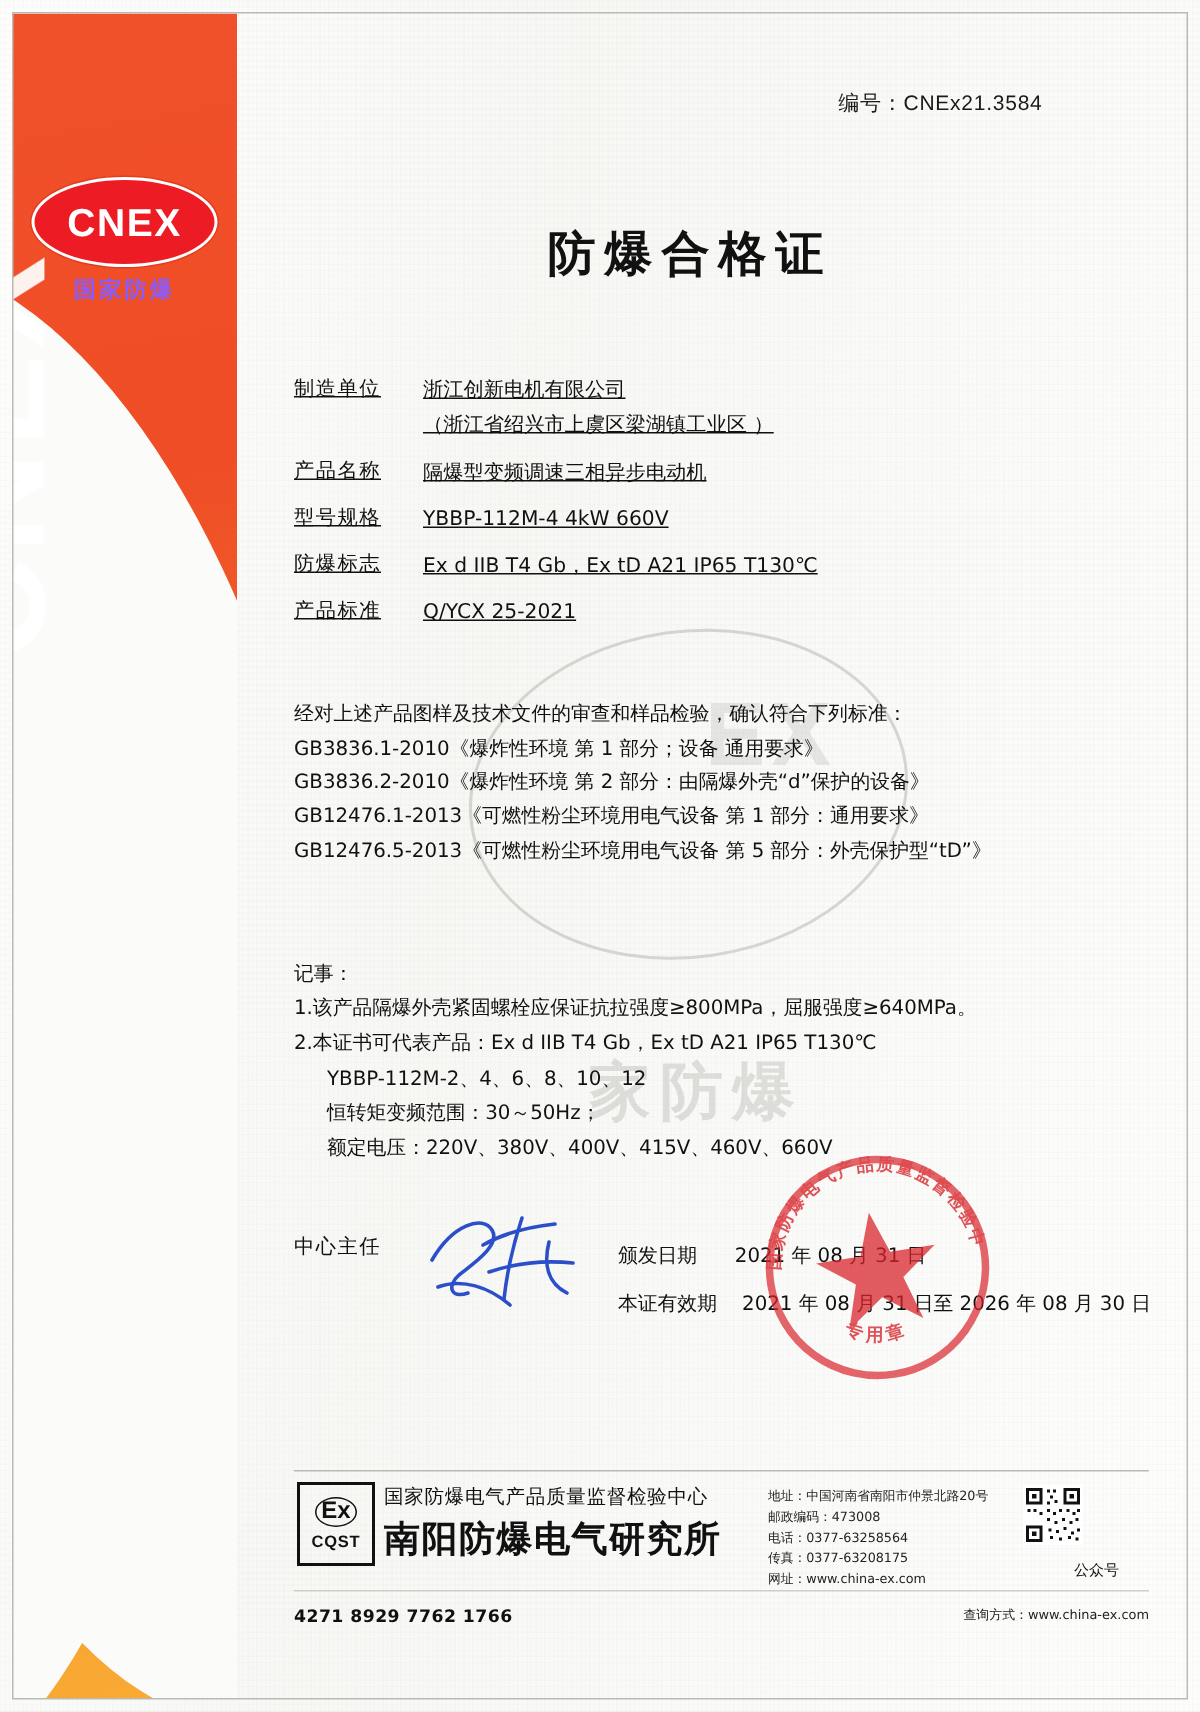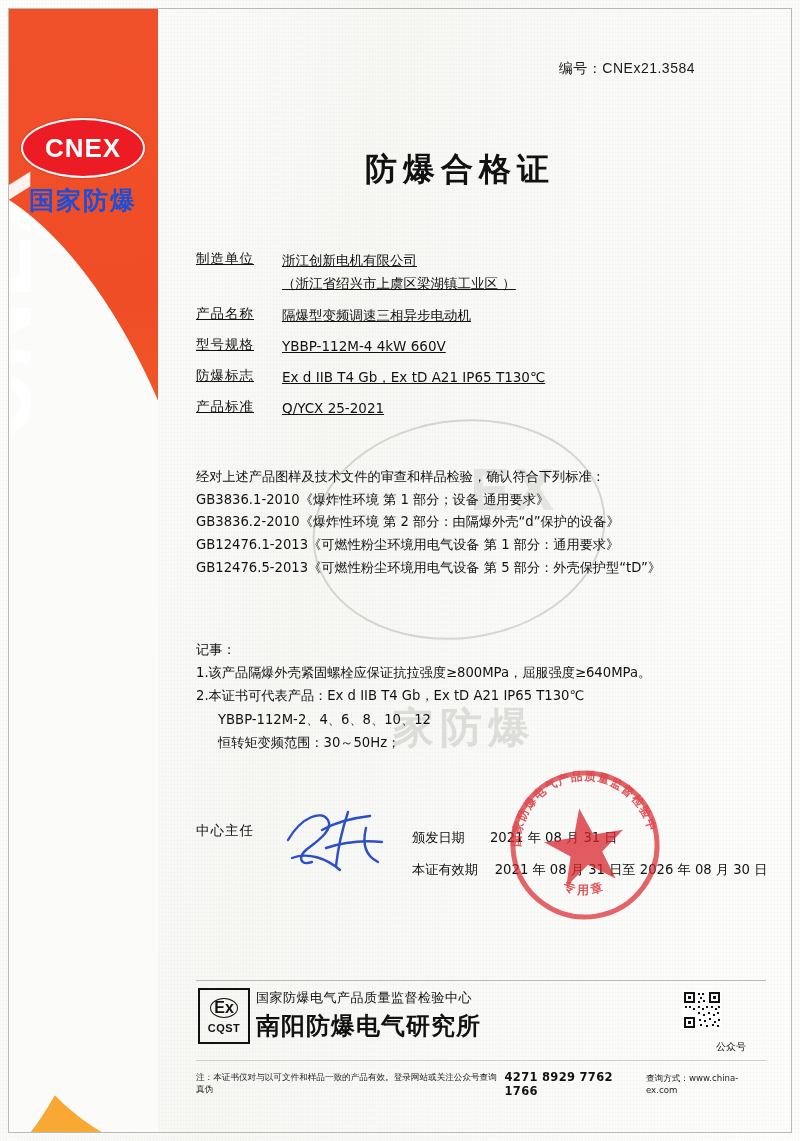--- a/index.html
+++ b/index.html
@@ -72,21 +72,21 @@
     border-radius:50%;
     display:flex;align-items:center;justify-content:center;
     border:2px solid #fff;
     box-shadow:0 0 0 1px rgba(200,0,0,.25);
   }
   .logo-oval span{
     color:#fff;font-size:26px;font-weight:bold;letter-spacing:1px;
     font-family:"Liberation Sans",sans-serif;
   }
   .logo-sub{
-    margin-top:6px;color:#1d4ed8;font-size:25px;font-weight:bold;letter-spacing:2px;
+    margin-top:6px;color:#8b5cf6;font-size:15px;font-weight:bold;letter-spacing:2px;
     font-family:"DejaVu Sans","Liberation Sans",sans-serif;
   }
 
   
   .doc-code{
     position:absolute;right:105px;top:60px;
     font-size:14px;color:#1a1a1a;letter-spacing:.5px;
     font-family:"Liberation Sans",sans-serif;
   }
 
@@ -286,20 +286,21 @@
     <div>GB12476.1-2013《可燃性粉尘环境用电气设备  第 1 部分：通用要求》</div>
     <div>GB12476.5-2013《可燃性粉尘环境用电气设备  第 5 部分：外壳保护型“tD”》</div>
   </div>
 
   <div class="notes">
     <div>记事：</div>
     <div>1.该产品隔爆外壳紧固螺栓应保证抗拉强度≥800MPa，屈服强度≥640MPa。</div>
     <div>2.本证书可代表产品：Ex d IIB T4 Gb，Ex tD A21 IP65 T130℃</div>
     <div class="indent">YBBP-112M-2、4、6、8、10、12</div>
     <div class="indent">恒转矩变频范围：30～50Hz；</div>
+    <div class="indent">额定电压：220V、380V、400V、415V、460V、660V</div>
   </div>
 
   <div class="sig-label">中心主任</div>
 
   <svg class="sig-script" viewBox="0 0 120 80">
     <g fill="none" stroke="#2b4fc8" stroke-width="2.4" stroke-linecap="round">
       <path d="M10,40 C24,16 44,10 50,20 C56,30 38,42 28,50 C20,57 22,66 34,62"></path>
       <path d="M44,30 C58,22 74,18 92,16"></path>
       <path d="M70,12 C64,30 60,48 58,66"></path>
       <path d="M48,48 C66,42 84,40 104,42"></path>
@@ -341,20 +342,27 @@
   <div class="ex-badge">
     <div class="ex">Ex</div>
     <div class="cqst">CQST</div>
   </div>
 
   <div class="footer-org">
     <div class="line1">国家防爆电气产品质量监督检验中心</div>
     <div class="line2">南阳防爆电气研究所</div>
   </div>
 
+  <div class="footer-contact">
+    <div>地址：中国河南省南阳市仲景北路20号</div>
+    <div>邮政编码：473008</div>
+    <div>电话：0377-63258564</div>
+    <div>传真：0377-63208175</div>
+    <div>网址：www.china-ex.com</div>
+  </div>
 
   <svg class="qr" viewBox="0 0 40 40">
     <rect x="0" y="0" width="40" height="40" fill="#fff"></rect>
     <g fill="#111">
       <rect x="2" y="2" width="11" height="11"></rect>
         <rect x="4" y="4" width="7" height="7" fill="#fff"></rect>
         <rect x="6" y="6" width="3" height="3"></rect>
       <rect x="27" y="2" width="11" height="11"></rect>
         <rect x="29" y="4" width="7" height="7" fill="#fff"></rect>
         <rect x="31" y="6" width="3" height="3"></rect>
@@ -388,18 +396,17 @@
       <rect x="18" y="34" width="2" height="2"></rect>
         <rect x="24" y="35" width="2" height="2"></rect>
         <rect x="30" y="34" width="2" height="2"></rect>
       <rect x="35" y="35" width="2" height="2"></rect>
     </g>
   </svg>
   <div class="qr-label">公众号</div>
 
   <div class="footer-rule2"></div>
   <div class="footer-note">
-    <span>注：本证书仅对与以可文件和样品一致的产品有效。登录网站或关注公众号查询真伪</span>
     <span class="tel">4271 8929 7762 1766</span>
     <span>查询方式：www.china-ex.com</span>
   </div>
 
 </div>
 
 </body></html>

